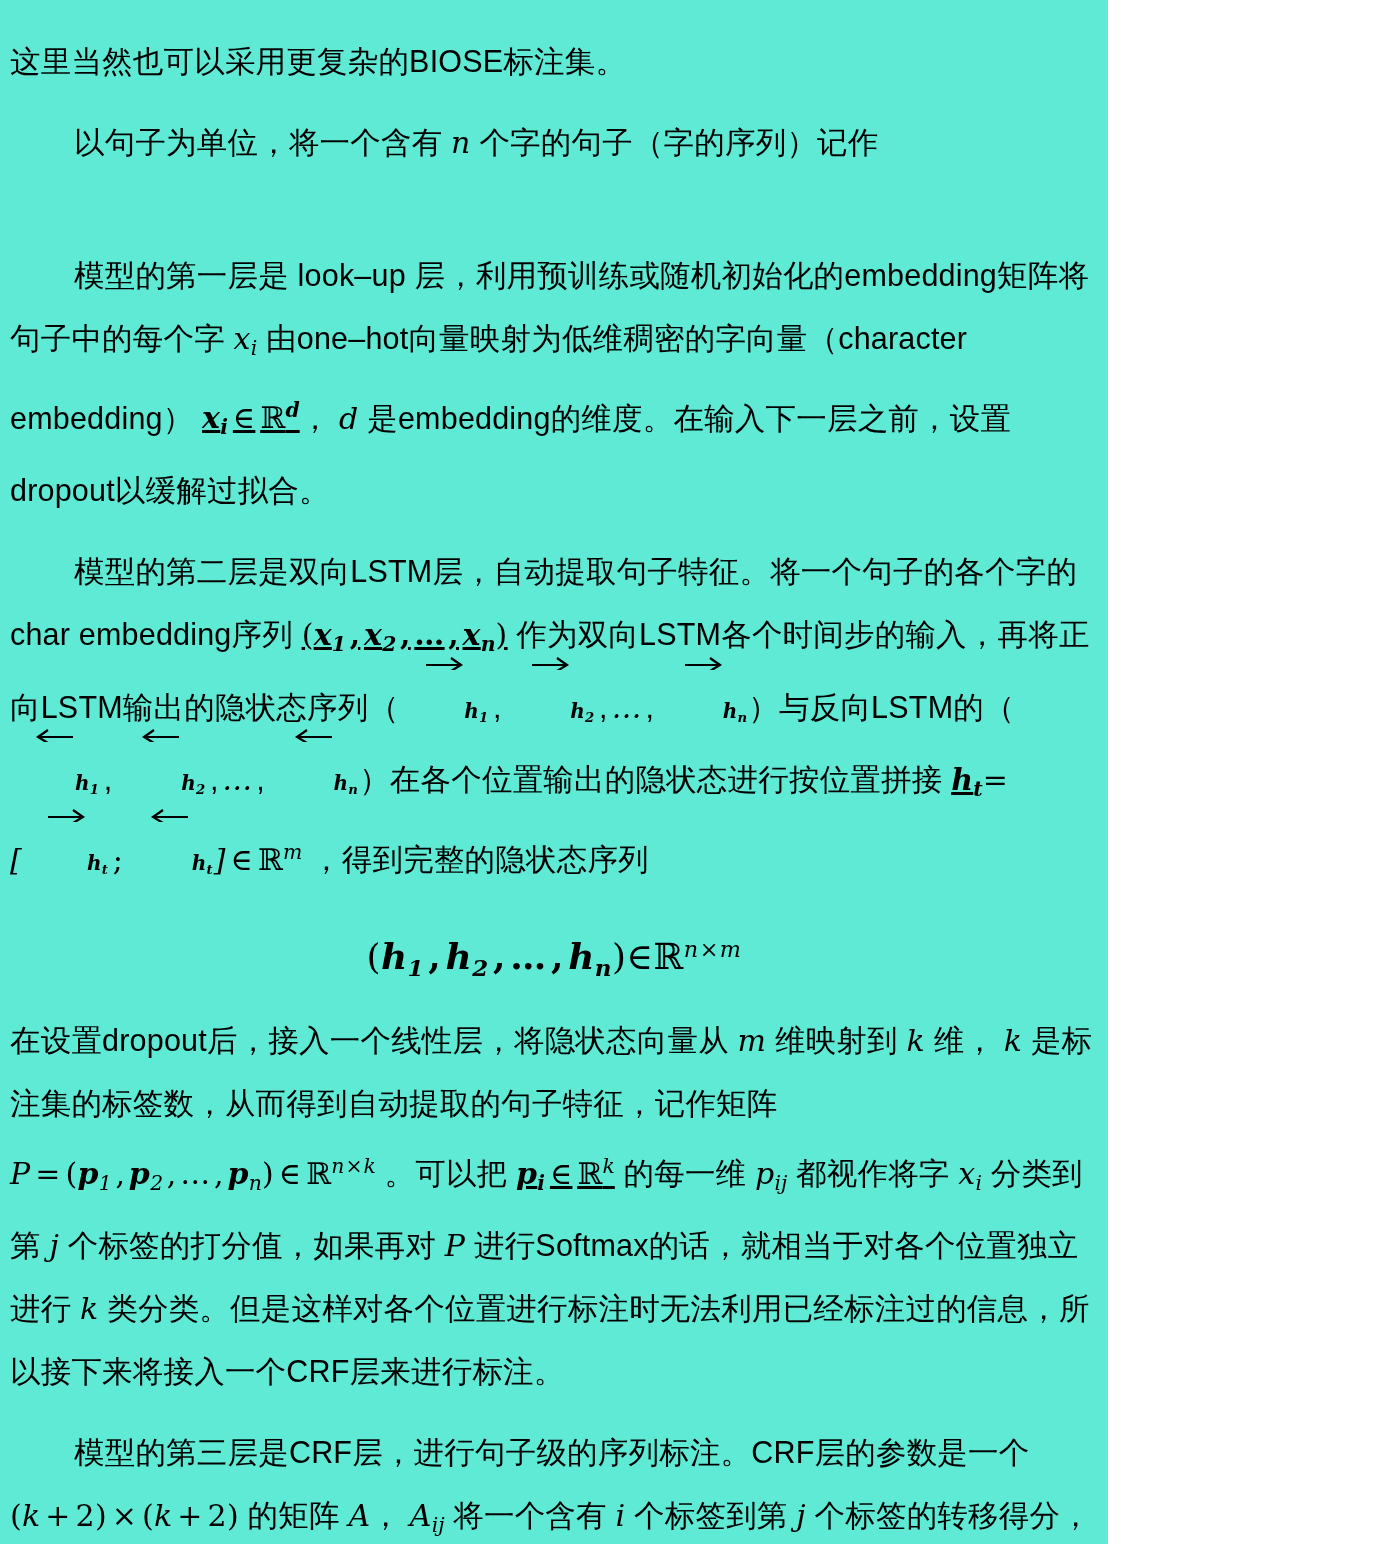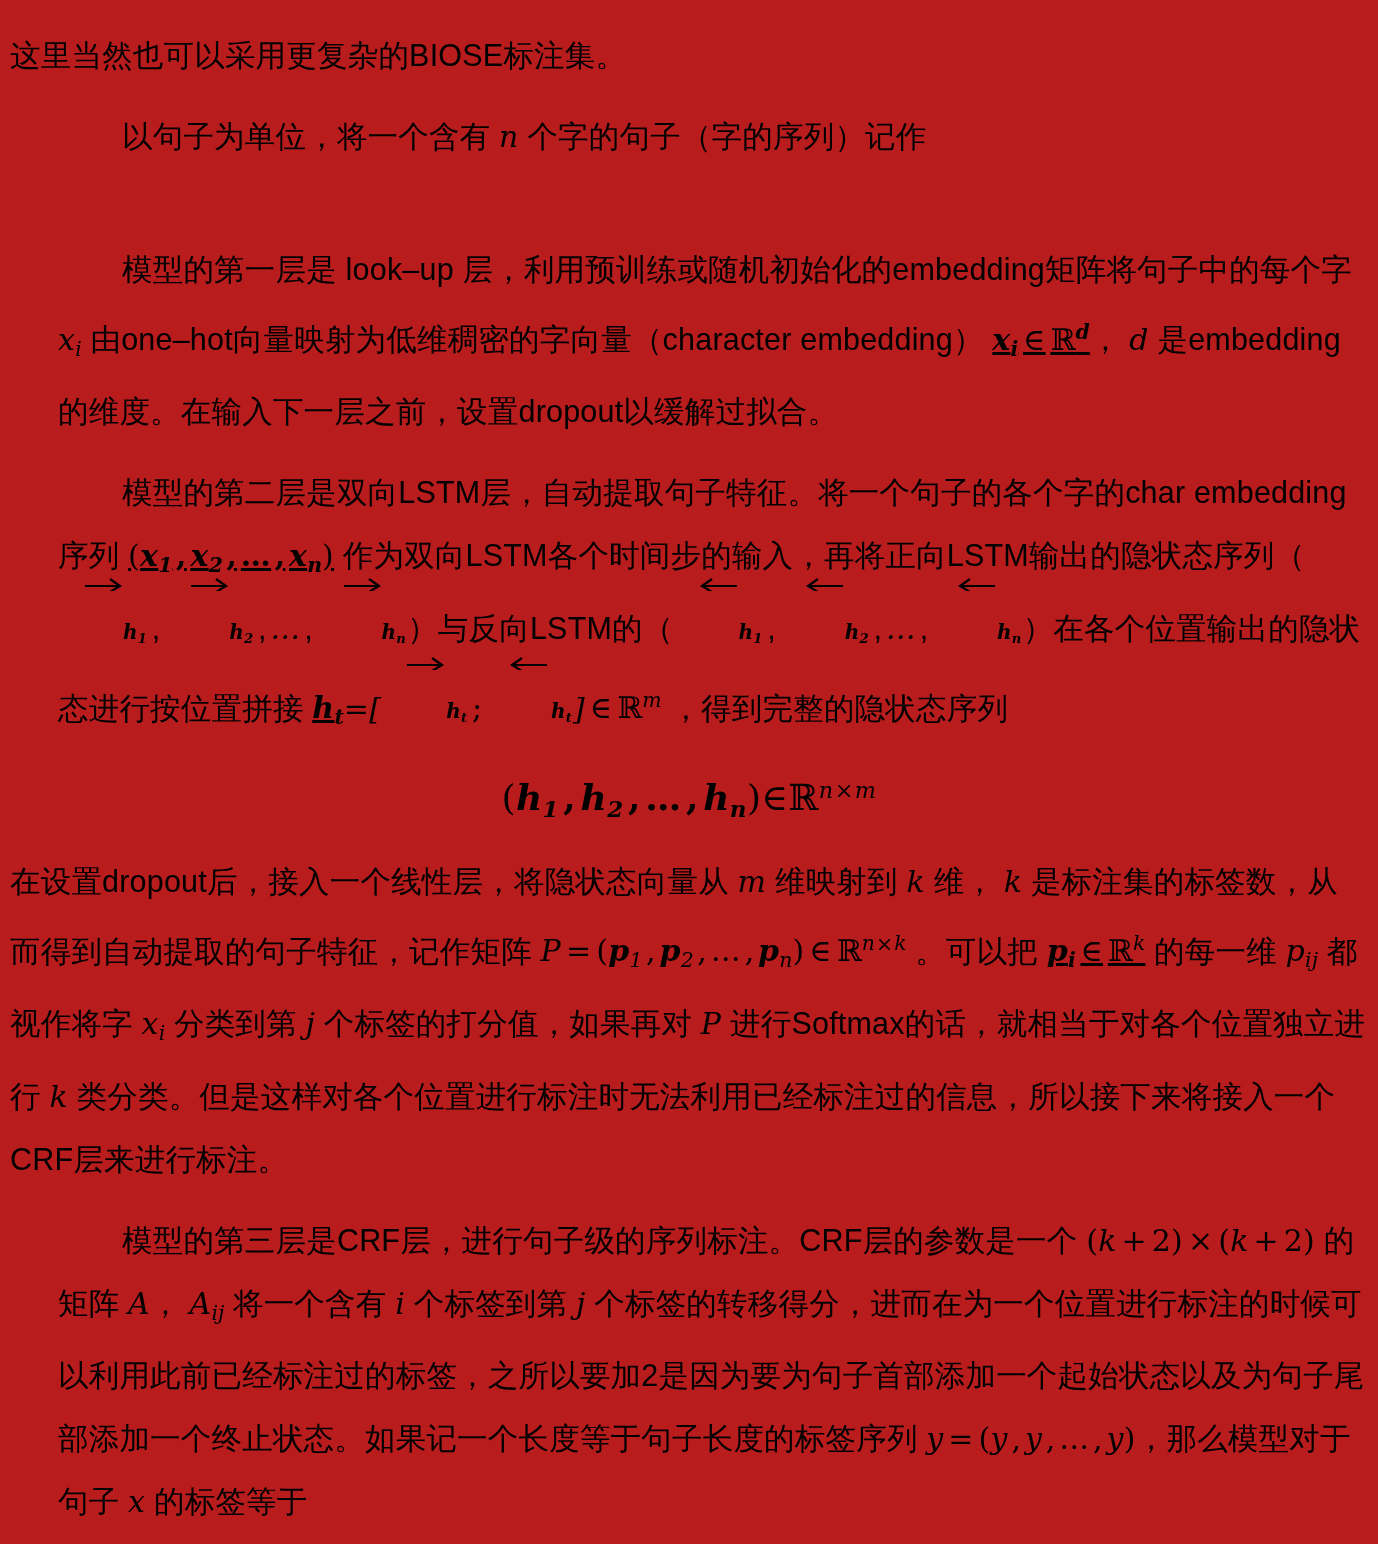--- a/index.html
+++ b/index.html
@@ -9,36 +9,36 @@
   }
   body {
     width: 1378px;
     height: 1544px;
     overflow: hidden;
     font-family: "Liberation Sans", "DejaVu Sans", sans-serif;
     color: #000000;
   }
   #page {
     box-sizing: border-box;
-    width: 1378px;
+    width: 1108px;
     height: 1544px;
-    padding: 24px 10px 0 10px;
-    background: #b91c1c;
+    padding: 30px 10px 0 10px;
+    background: #5eead4;
   }
 
   
   .para {
     font-size: 30.5px;
     line-height: 63px;
     letter-spacing: 0.2px;
     margin: 0;
     text-align: left;
     word-break: break-word;
   }
-  .para.indent { text-indent: 64px; margin-left: 48px; }
+  .para.indent { text-indent: 64px; }
   .gap-sm { height: 18px; }
   .gap-md { height: 26px; }
 
   
   .m {
     font-family: "DejaVu Serif", "Liberation Serif", serif;
     font-style: italic;
     font-size: 30px;
     letter-spacing: 0.3px;
     white-space: nowrap;
@@ -73,21 +73,21 @@
   
   .display-eq {
     text-align: center;
     font-family: "DejaVu Serif", "Liberation Serif", serif;
     font-style: italic;
     font-size: 36px;
     line-height: 1.25;
     letter-spacing: 0.4px;
     white-space: nowrap;
   }
-  .display-eq.bold { font-weight: bold; }
+  .display-eq.bold { font-weight: bold; margin-top: 8px; }
   .display-eq sub {
     font-size: 0.64em;
     vertical-align: -0.3em;
     font-style: italic;
   }
   .display-eq sup {
     font-size: 0.62em;
     vertical-align: 0.55em;
     font-style: italic;
   }

